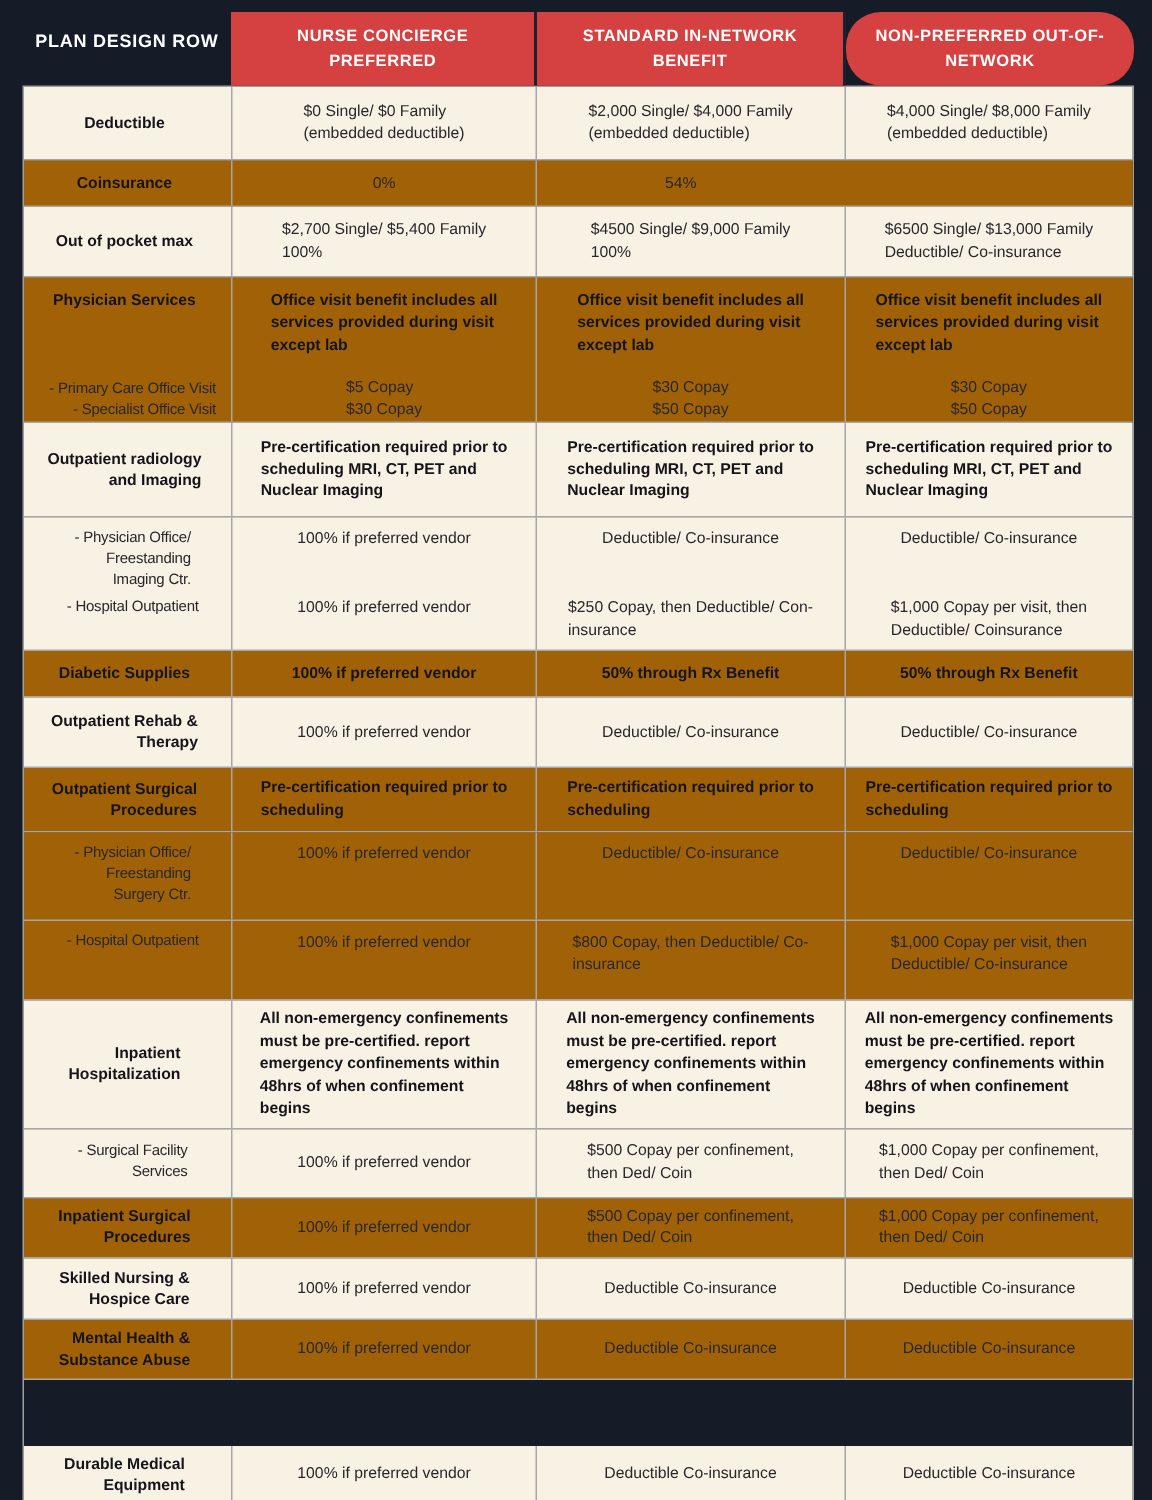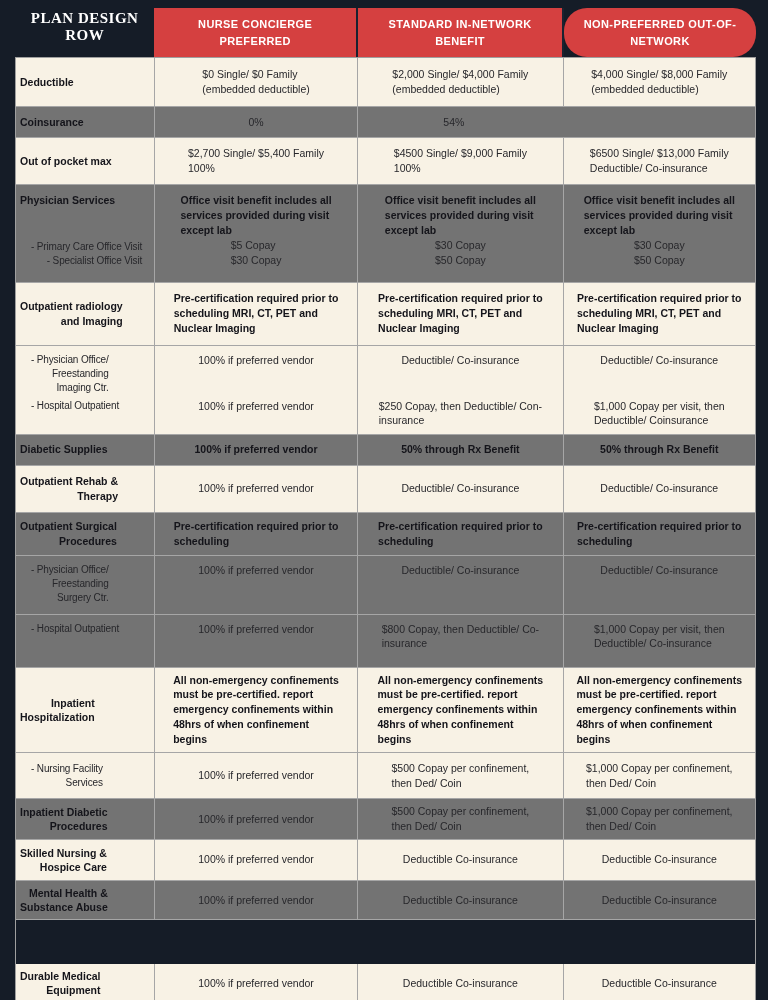--- a/index.html
+++ b/index.html
@@ -9,34 +9,34 @@
     font-family:"Liberation Sans", sans-serif;
     overflow:hidden;
   }
   .plan-table { width:741px; }
   .trow { display:flex; width:100%; }
   
   .w1 { width:18.8%; } .w2 { width:27.5%; } .w3 { width:27.8%; } .w4 { width:25.9%;border-radius:23px; }
   
   .hrow { height:49px; }
   .hc { box-sizing:border-box; display:flex; flex-direction:column; justify-content:center; align-items:center; text-align:center; }
-  .hc1 { color:#ffffff; font-weight:bold; font-size:15px; letter-spacing:.5px; padding:0 6px 12px 6px;font-family:Liberation Serif, serif; }
+  .hc1 { color:#ffffff; font-weight:bold; font-size:12px; letter-spacing:.5px; padding:0 6px 12px 6px; }
   .hred { background:#d54040; color:#ffffff; font-weight:bold; font-size:11px; letter-spacing:.4px; line-height:1.5; padding:2px 10px; }
   .hdiv { border-right:2px solid #1a2230; }
   
   .tbody { border:1px solid #9f9f9f; }
   .tbody .trow { border-bottom:1px solid #a6a6a6; }
   .tbody .trow:last-child { border-bottom:none;margin-top:44px; }
   .cream { background:#f8f2e5; }
-  .white { background:#737373; }
+  .white { background:#a16207; }
   .c { box-sizing:border-box; display:flex; flex-direction:column; justify-content:center; }
   .bdr { border-right:1px solid #a6a6a6; }
-  .lc { align-items:flex-start; text-align:right; padding:5px 8px 5px 4px; }
+  .lc { align-items:center; text-align:right; padding:5px 8px 5px 4px; }
   .vc { align-items:center; text-align:left; padding:5px 5px; }
-  .stack { justify-content:space-between; padding-top:8px; padding-bottom:14px; }
+  .stack { justify-content:space-between; padding-top:8px; padding-bottom:0; }
   .topstack { justify-content:flex-start; padding-top:7px; }
   .blk1 { min-height:46px; }
   .lbl { font-weight:bold; font-size:10.5px; line-height:1.35; color:#14141a; white-space:pre-line; }
   .sub { font-weight:normal; font-size:10px; line-height:1.4; letter-spacing:-0.15px; color:#27272b; white-space:pre-line;margin-left:11px; }
   .val { font-weight:normal; font-size:10.5px; line-height:1.42; color:#27272b; white-space:pre-line; }
   .bold { font-weight:bold; color:#14141a; }
 </style>
 </head>
 <body>
 
@@ -281,39 +281,39 @@
             <span class="val bold">All non-emergency confinements
 must be pre-certified. report
 emergency confinements within
 48hrs of when confinement
 begins</span>
           </div>
       </div>
 
       <div class="trow cream" style="min-height:45px">
         <div class="c lc bdr w1">
-            <span class="sub">- Nursing Facility
+            <span class="sub">- Surgical Facility
 Services</span>
           </div>
         <div class="c vc bdr w2">
             <span class="val">100% if preferred vendor</span>
           </div>
         <div class="c vc bdr w3">
             <span class="val">$500 Copay per confinement,
 then Ded/ Coin</span>
           </div>
         <div class="c vc w4">
             <span class="val">$1,000 Copay per confinement,
 then Ded/ Coin</span>
           </div>
       </div>
 
       <div class="trow white" style="min-height:38px">
         <div class="c lc bdr w1">
-            <span class="lbl">Inpatient Diabetic
+            <span class="lbl">Inpatient Surgical
 Procedures</span>
           </div>
         <div class="c vc bdr w2">
             <span class="val">100% if preferred vendor</span>
           </div>
         <div class="c vc bdr w3">
             <span class="val">$500 Copay per confinement,
 then Ded/ Coin</span>
           </div>
         <div class="c vc w4">

